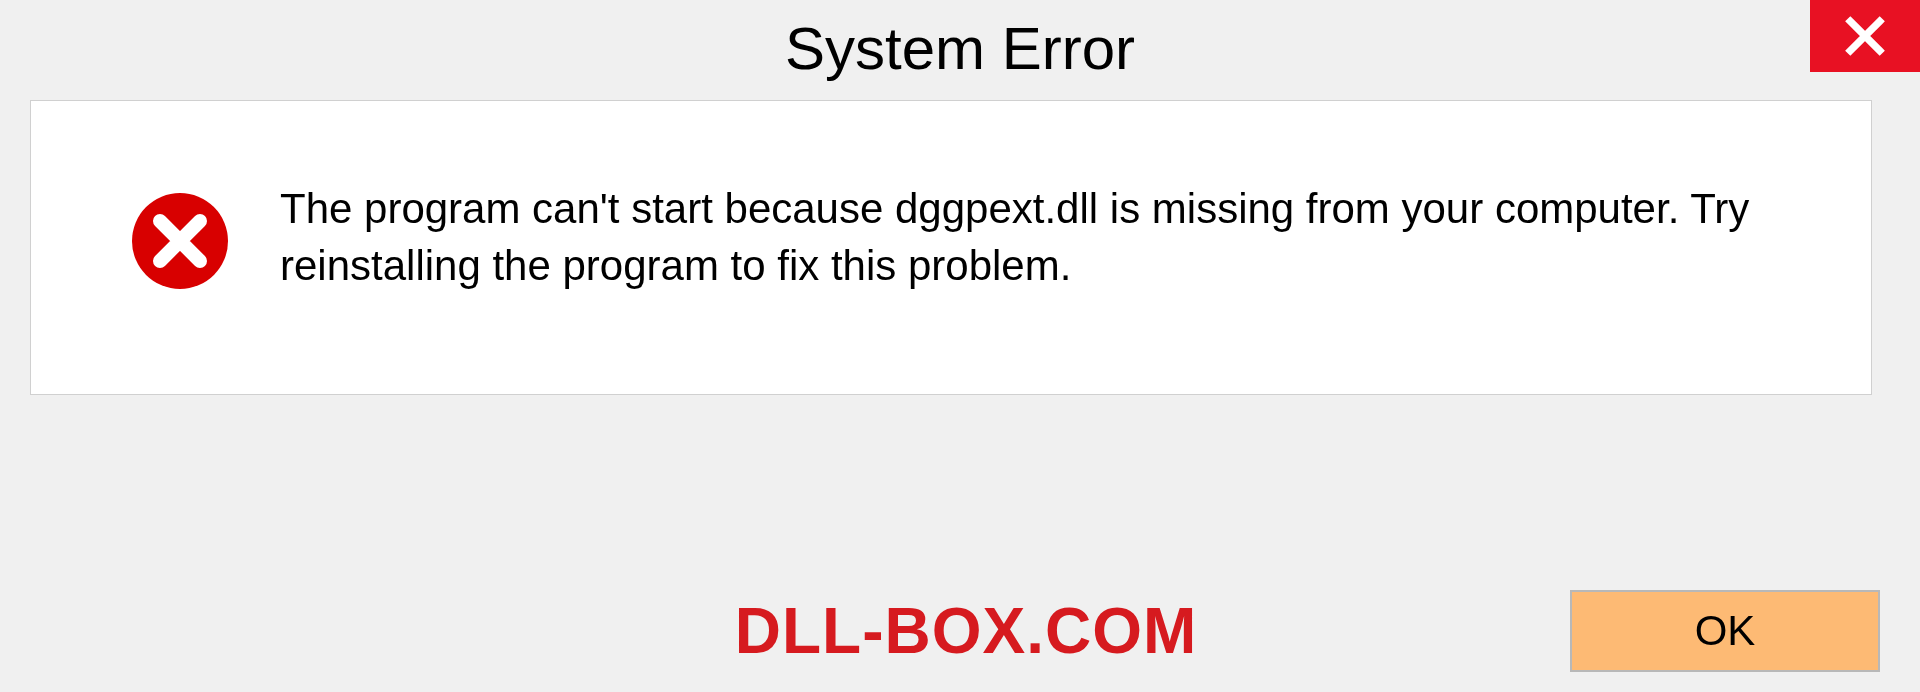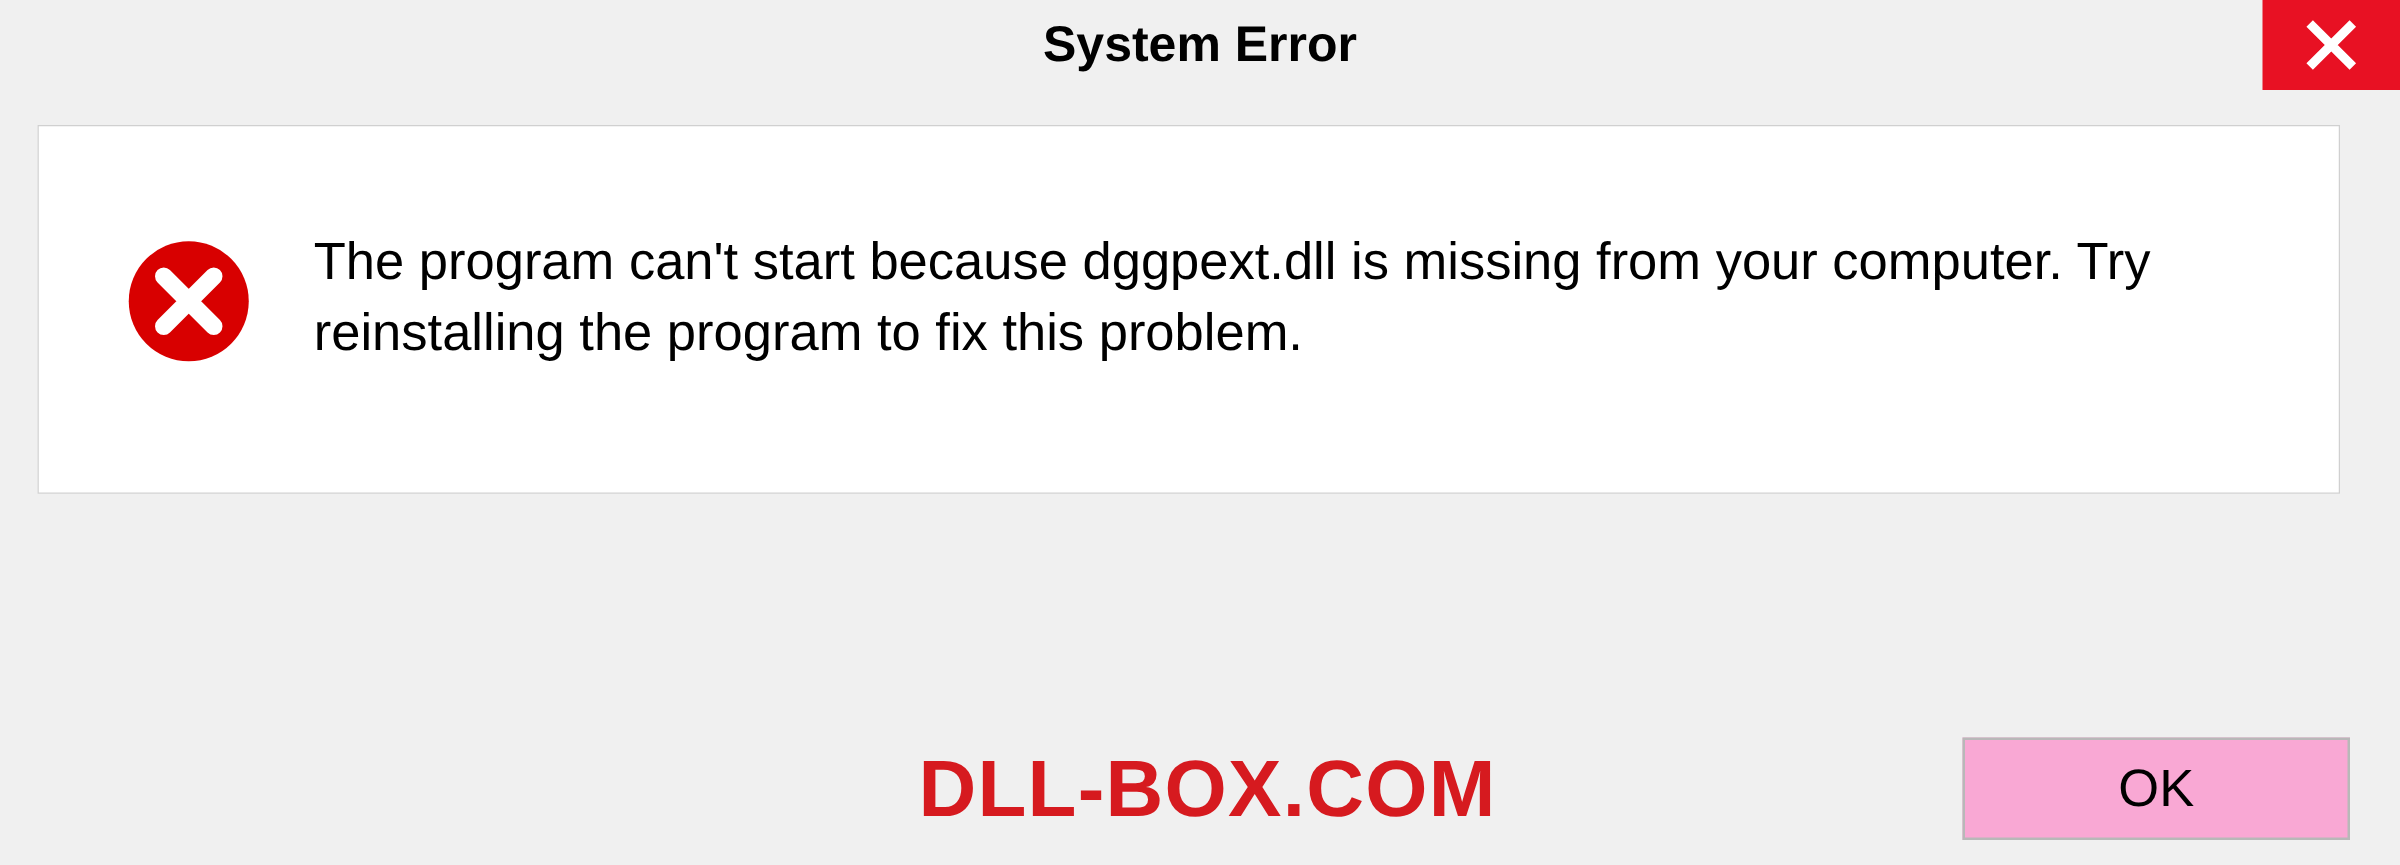--- a/index.html
+++ b/index.html
@@ -16,23 +16,23 @@
       overflow: hidden;
     }
     .titlebar {
       display: flex;
       align-items: flex-start;
       justify-content: center;
       position: relative;
       height: 90px;
     }
     .title {
-      font-size: 40px;
+      font-size: 60px;
       color: #000;
-      font-weight: 700;
+      font-weight: 400;
       margin-top: 14px;
       text-align: center;
     }
     .close-btn {
       position: absolute;
       right: 0;
       top: 0;
       width: 110px;
       height: 72px;
       background: #e81123;
@@ -42,21 +42,21 @@
       cursor: pointer;
     }
     .close-btn svg {
       width: 44px;
       height: 44px;
     }
     .content-panel {
       margin: 10px 48px 0 30px;
       background: #ffffff;
       border: 1px solid #d0d0d0;
-      padding: 80px 60px 100px 70px;
+      padding: 80px 60px 100px 99px;
       display: flex;
       align-items: flex-start;
       gap: 50px;
     }
     .error-icon {
       flex-shrink: 0;
       width: 100px;
       height: 100px;
       margin-top: 10px;
     }
@@ -83,21 +83,21 @@
       transform: translateX(-50%);
       font-size: 64px;
       font-weight: 800;
       color: #d61a1f;
       letter-spacing: 1px;
       font-family: Arial, sans-serif;
     }
     .ok-btn {
       width: 310px;
       height: 82px;
-      background: #f9a8d4;
+      background: #fdba74;
       border: 2px solid #b8b8b8;
       font-size: 42px;
       color: #000;
       font-family: inherit;
       cursor: pointer;
       display: flex;
       align-items: center;
       justify-content: center;
     }
   </style>

